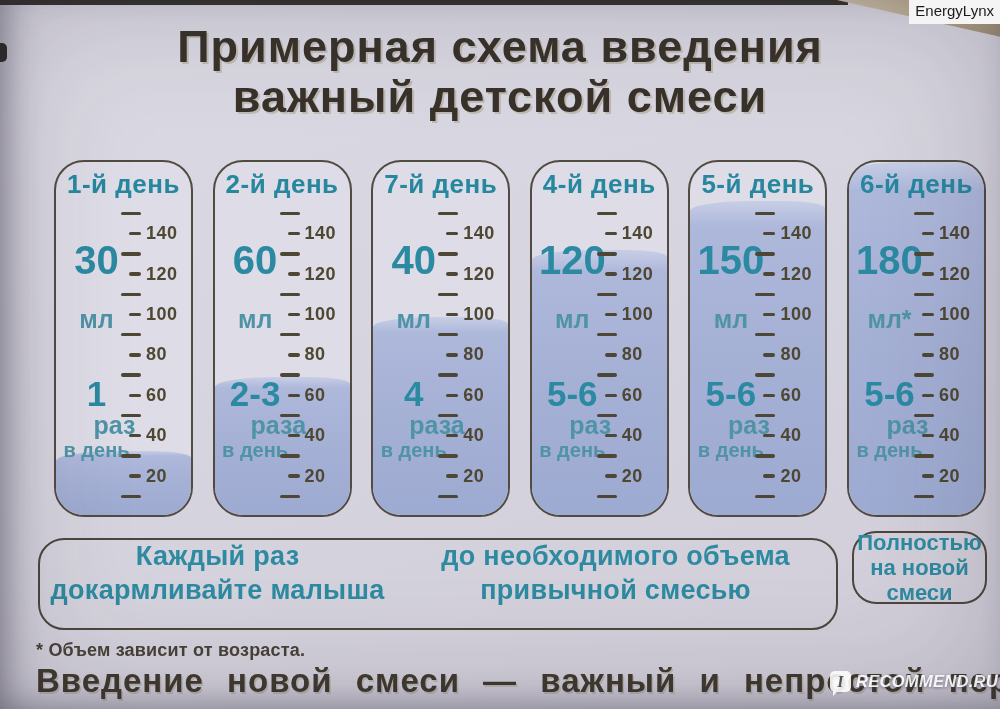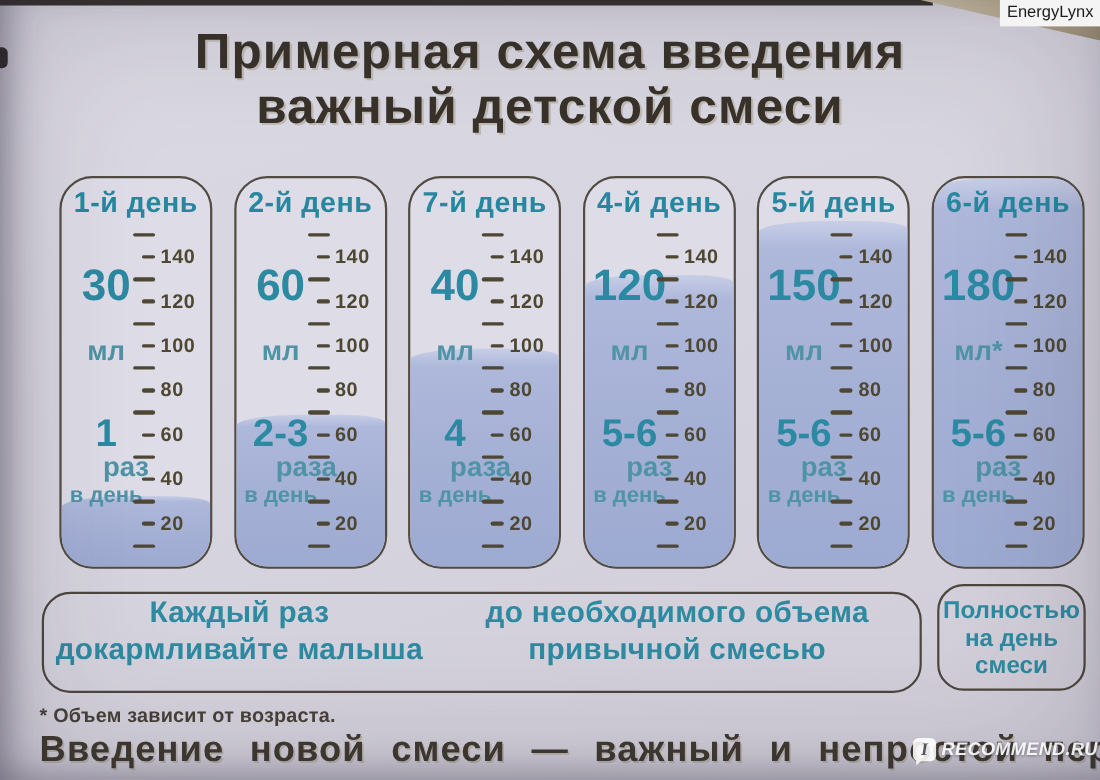--- a/index.html
+++ b/index.html
@@ -59,21 +59,21 @@
   .dash.long{width:20px;margin-left:0;margin-right:5px;}
   .tick-label{font-size:18px;font-weight:bold;color:#4e4731;letter-spacing:.5px;}
   
   .note-box{
     position:absolute;left:38px;top:538px;width:800px;height:92px;box-sizing:border-box;z-index:2;
     border:2.5px solid #4c463e;border-radius:26px;
     display:flex;flex-direction:row;justify-content:center;text-align:center;
     color:#2e8aa0;font-weight:bold;font-size:27px;line-height:1.25;letter-spacing:.3px;
   }
   .side-box{
-    position:absolute;left:852px;top:531px;width:135px;height:97px;box-sizing:border-box;z-index:2;
+    position:absolute;left:852px;top:531px;width:135px;height:73px;box-sizing:border-box;z-index:2;
     border:2.5px solid #4c463e;border-radius:24px;
     display:flex;flex-direction:column;justify-content:center;text-align:center;
     color:#2e8aa0;font-weight:bold;font-size:22px;line-height:1.14;
   }
   .footnote{position:absolute;left:36px;top:640px;z-index:2;font-size:18px;font-weight:bold;color:#474138;letter-spacing:.2px;text-align:right;}
   .bottom-heading{
     position:absolute;left:36px;top:662px;z-index:2;white-space:nowrap;
     font-size:33px;font-weight:bold;color:#403a30;letter-spacing:1px;word-spacing:13px;
     text-shadow:1.5px 1.5px 0 rgba(125,112,62,.25);
   }
@@ -548,21 +548,21 @@
     </div>
   </div>
 
 <div class="note-box">
   <div>Каждый раз докармливайте малыша</div>
   <div>до необходимого объема привычной смесью</div>
 </div>
 
 <div class="side-box">
   <div>Полностью</div>
-  <div>на день</div>
+  <div>на новой</div>
   <div>смеси</div>
 </div>
 
 <div class="footnote">* Объем зависит от возраста.</div>
 
 <div class="bottom-heading">Введение новой смеси — важный и непростой период</div>
 
 <div class="wm-bottom">
   <span class="bubble">I</span>
   <span class="wm-text">RECOMMEND.RU</span>

